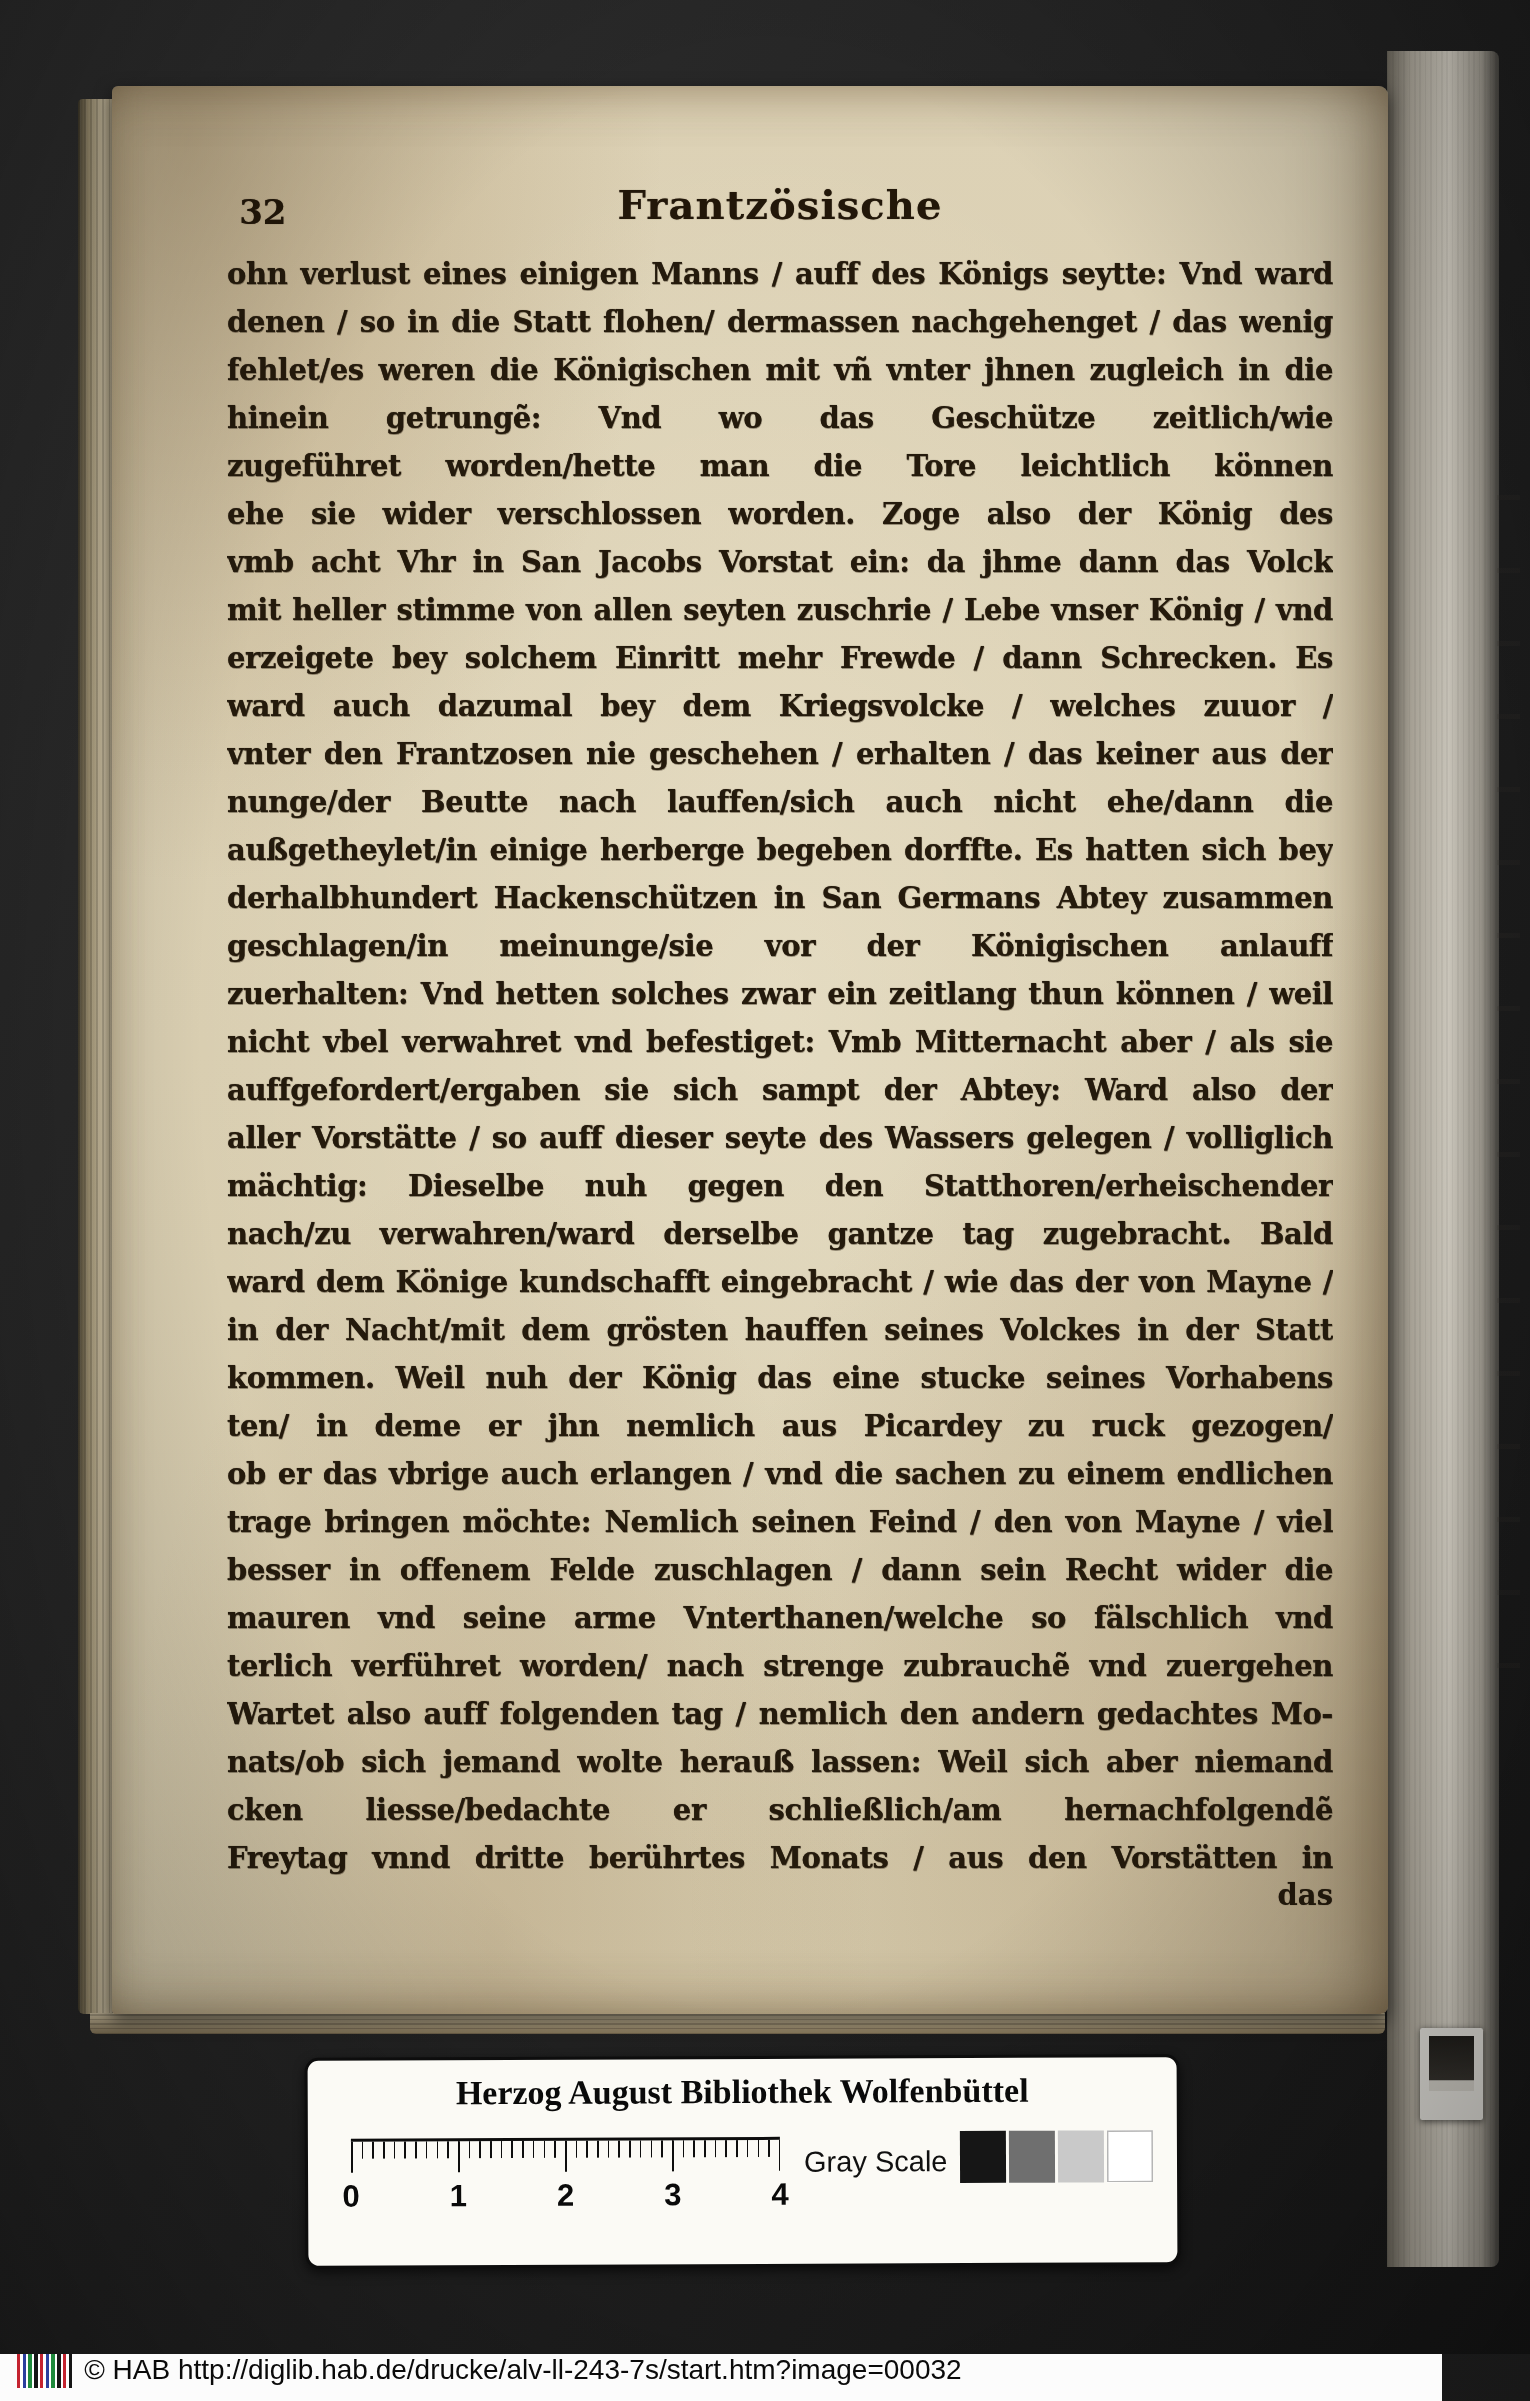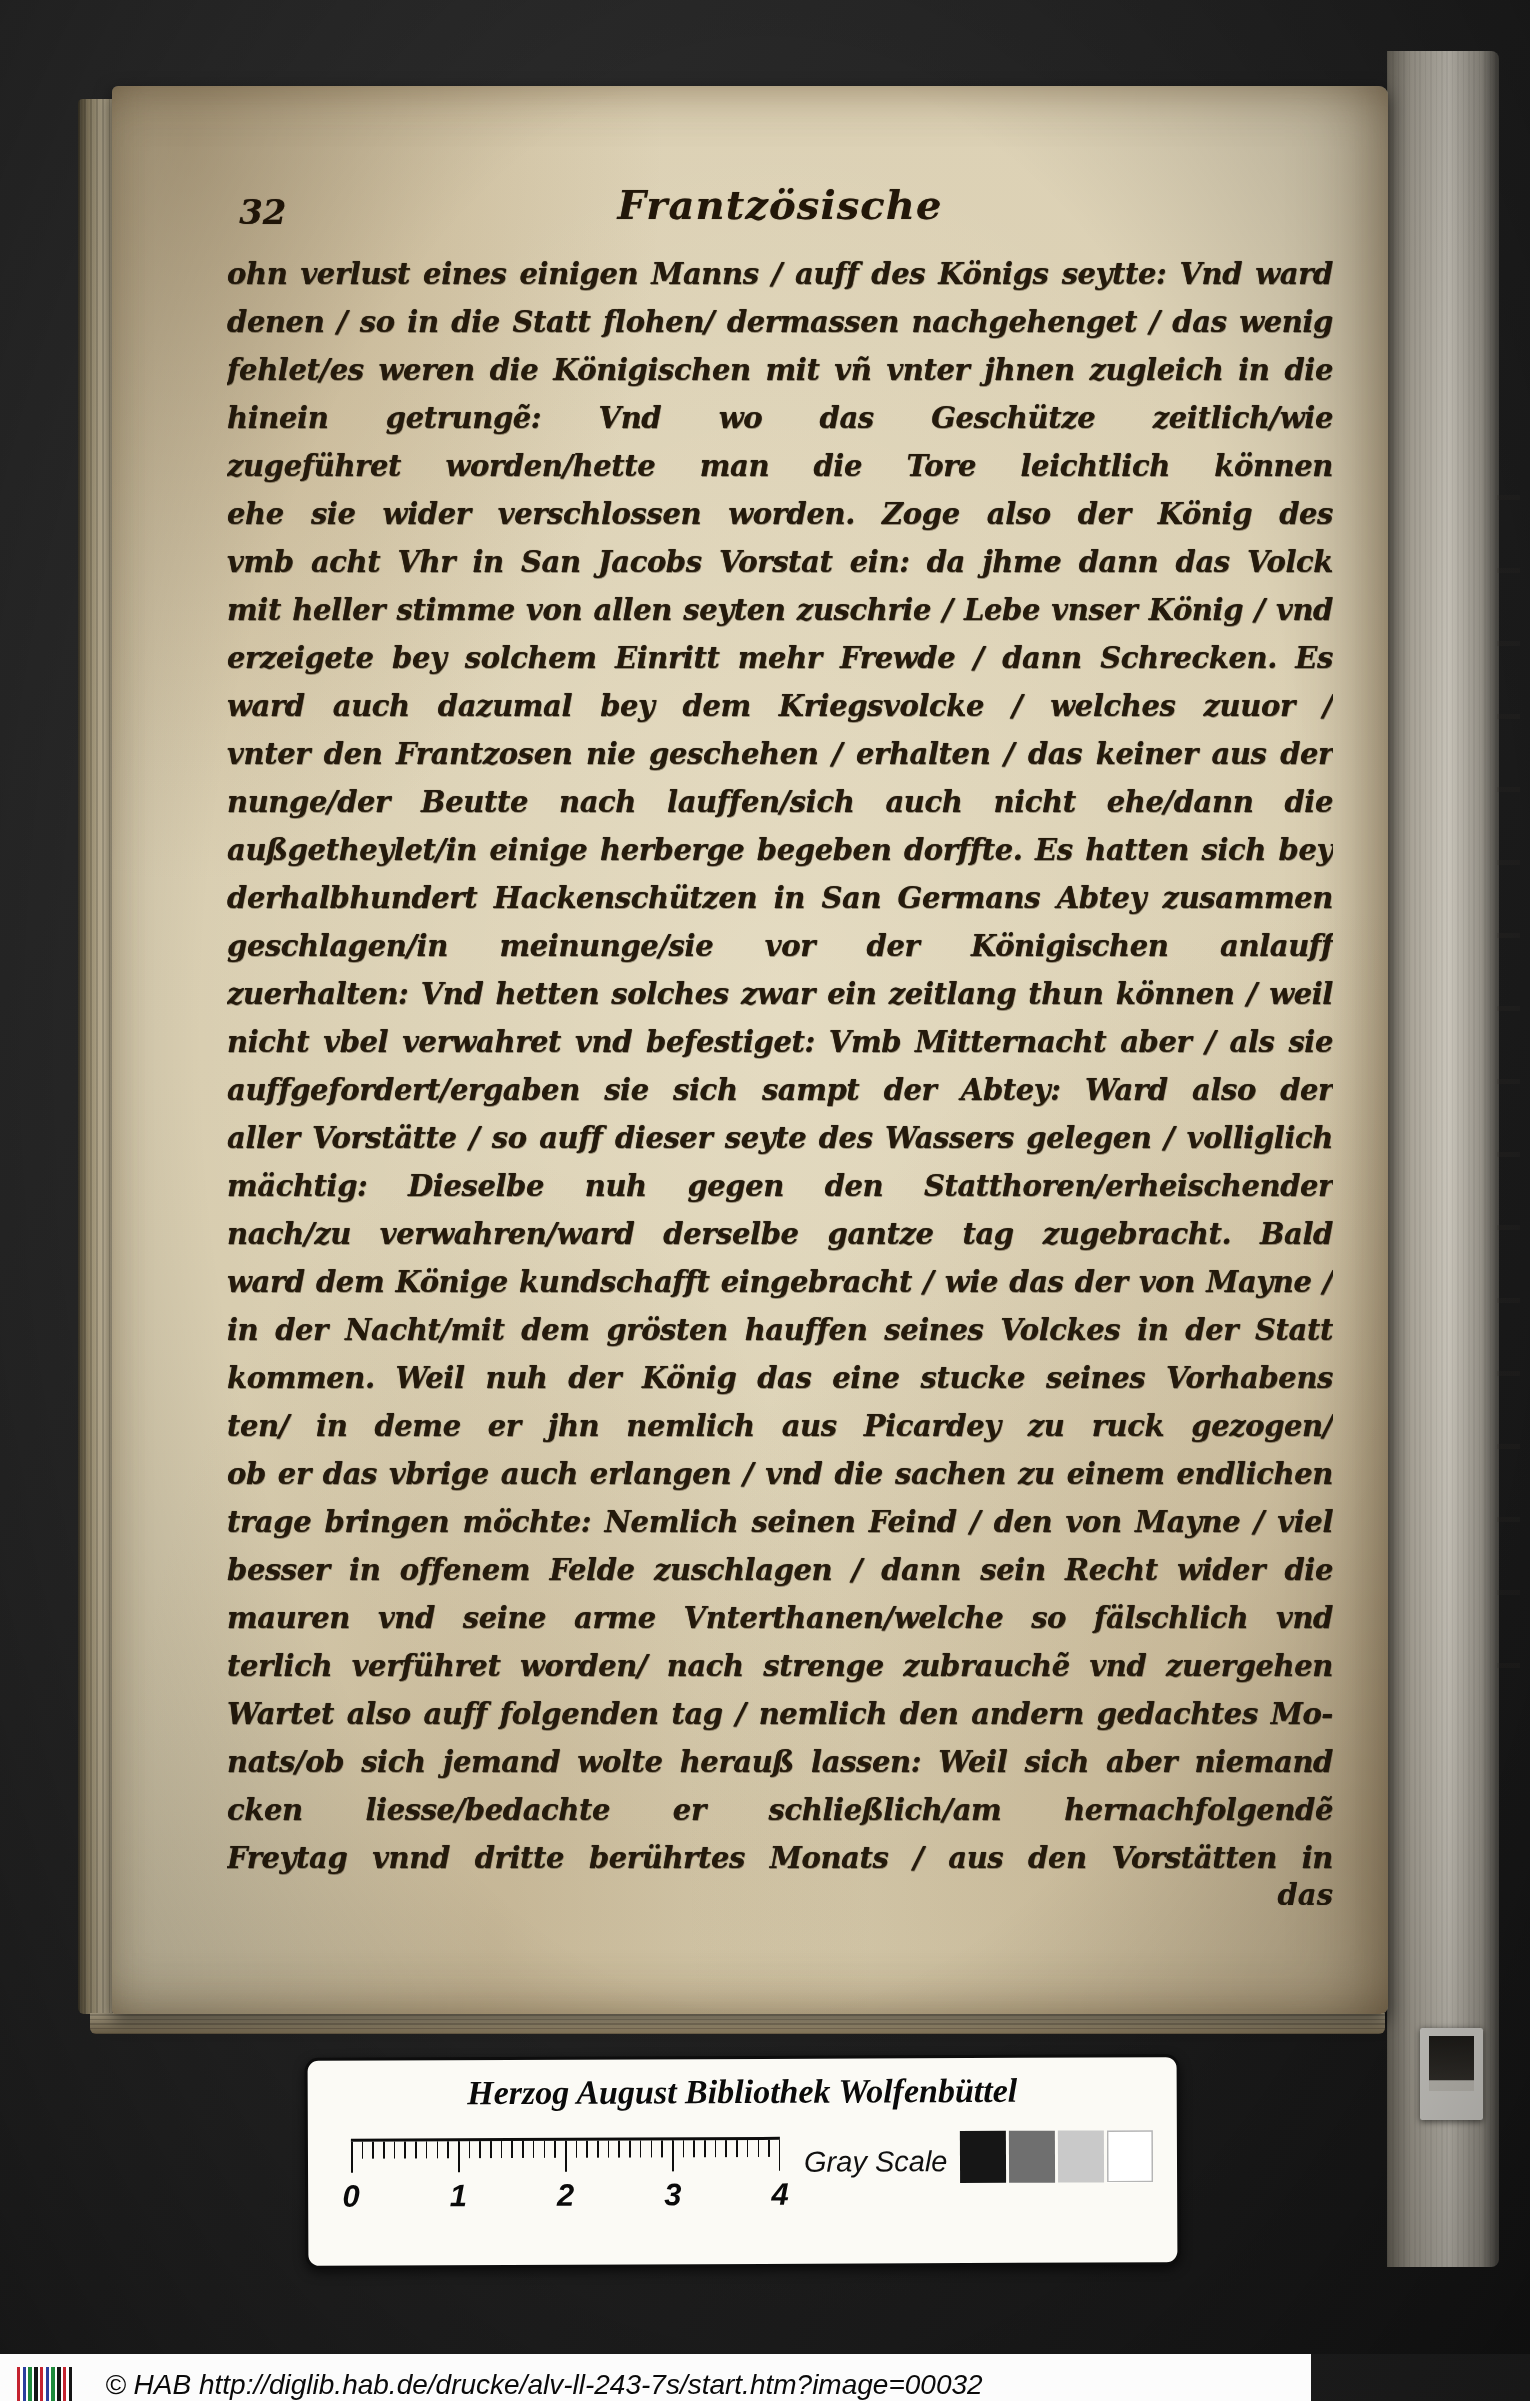--- a/index.html
+++ b/index.html
@@ -1,20 +1,19 @@
 <!DOCTYPE html>
 <html style="font-size:12.2px"><head>
 <meta charset="utf-8">
 <style>
   html,body { margin:0; padding:0; background:#0e0e0e; }
   .canvas {
     position:relative; width:1531px; height:2401px; overflow:hidden;
     background: linear-gradient(115deg,#2e2e2e 0%, #262626 35%, #1d1d1d 75%, #181818 100%);
     font-family:"DejaVu Serif", serif;
-    font-style:italic;
   }
   .vignette {
     position:absolute; left:0; top:0; width:1531px; height:2354px; pointer-events:none; z-index:3;
     background: radial-gradient(ellipse at 50% 44%, rgba(0,0,0,0) 52%, rgba(0,0,0,0.38) 100%);
   }
   
   .page-stack-left {
     position:absolute; left:78px; top:99px; width:34px; height:1915px; z-index:1;
     background:
       repeating-linear-gradient(90deg, rgba(0,0,0,0.14) 0 1.5px, rgba(255,255,255,0.05) 1.5px 3.1px, transparent 3.1px 6.1px),
@@ -100,22 +99,22 @@
   }
   .ruler-nums { position:relative; height:38px; margin-top:6.1px; }
   .ruler-num { position:absolute; transform:translateX(-50%); top:0;
     font-family:"Liberation Sans", sans-serif; font-weight:700; font-size:31px; color:#0a0a0a; }
   .gs-label { position:absolute; left:496px; top:87px;
     font-family:"Liberation Sans", sans-serif; font-size:29px; font-weight:500; color:#101010;text-align:center; }
   .patches { position:absolute; left:652px; top:73px; display:flex; gap:3.1px; }
   .gray-patch { width:46px; height:52px; }
   .gray-patch:last-child { box-shadow: inset 0 0 0 1.5px #b5b5b5; }
   
-  .footer { position:absolute; left:0; top:2354px; width:1311px; height:47px; z-index:5;
-    background:#fcfcfc; display:flex; align-items:flex-end;gap:21px; }
+  .footer { position:absolute; left:0; top:2354px; width:1442px; height:47px; z-index:5;
+    background:#fcfcfc; display:flex; align-items:flex-start; }
   .barcode { margin-left:17px; width:55px; height:34px; display:flex; gap:2.3px; background:#ffffff; }
   .bar { flex:1; }
   .copyright { margin-left:12.2px; font-family:"Liberation Sans", sans-serif;
     font-size:28px; color:#0a0a0a; white-space:nowrap; }
 </style>
 </head>
 <body>
 
 <div class="canvas">
 

